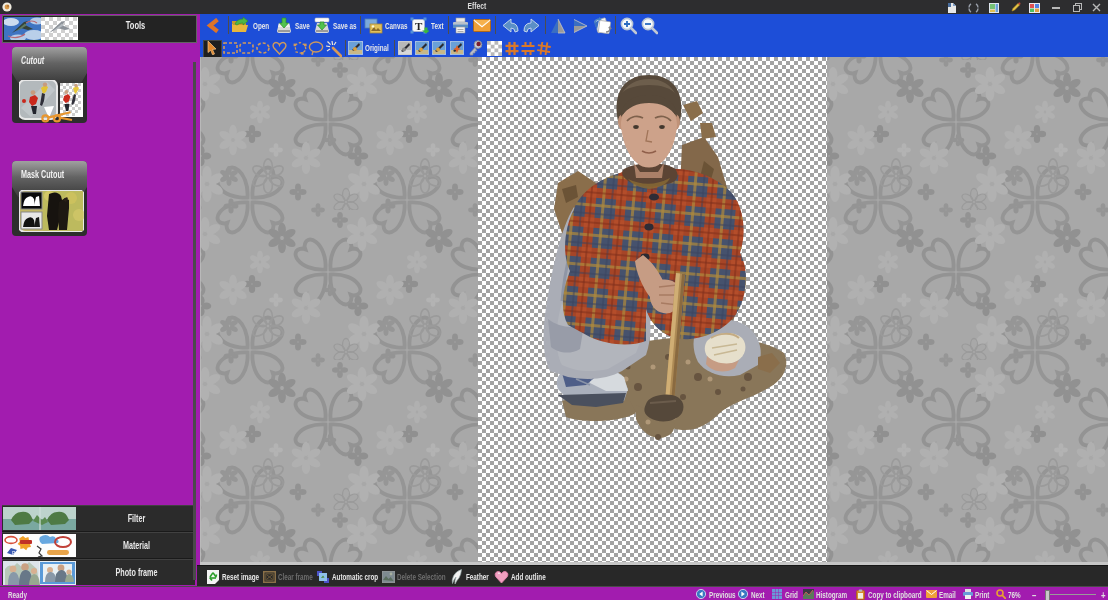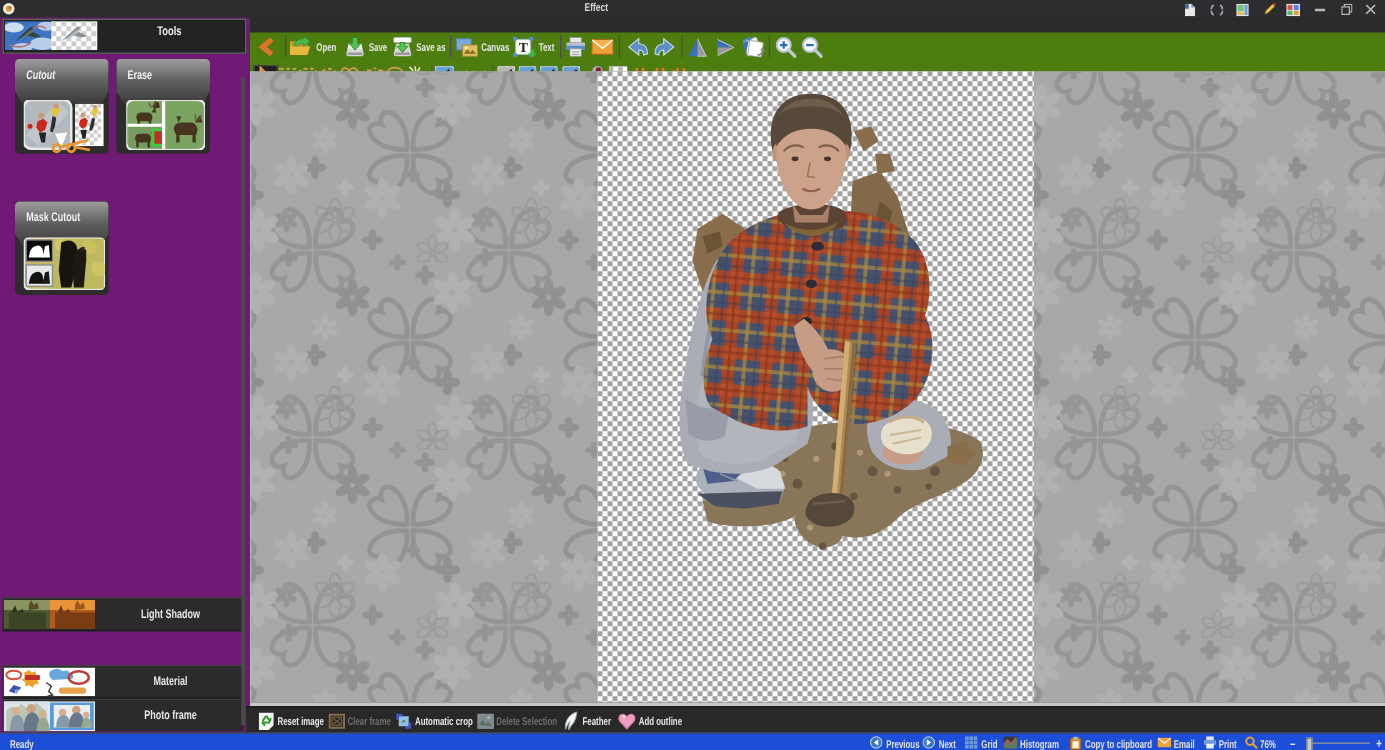--- a/index.html
+++ b/index.html
@@ -1,24 +1,24 @@
 <!DOCTYPE html>
 <html><head><meta charset="utf-8">
 <style>
 html,body{margin:0;padding:0;}
 body{width:1108px;height:600px;background:#2b2b2b;font-family:"Liberation Sans",sans-serif;position:relative;overflow:hidden;}
 .abs{position:absolute;}
 #titlebar{left:0;top:0;width:1108px;height:14px;background:#2d2d2f;}
 #titletxt{left:457px;top:1px;width:40px;text-align:center;color:#ddd;font-size:9px;font-weight:bold;transform:scaleX(0.75);}
-#sidebar{left:0;top:14px;width:200px;height:572px;background:#701a75;}
-#toolbar{left:200px;top:26px;width:908px;height:43px;background:#4d7c0f;}
+#sidebar{left:0;top:14px;width:200px;height:572px;background:#a21caf;}
+#toolbar{left:200px;top:14px;width:908px;height:43px;background:#1d4ed8;}
 #canvas{left:200px;top:57px;width:908px;height:505px;background:#a7a7a7;overflow:hidden;}
 #canvedge{left:200px;top:562px;width:908px;height:3px;background:#c6c6c6;}
 #btoolbar{left:197px;top:565px;width:911px;height:21px;background:#282828;border-top:1px solid #161616;}
-#statusbar{left:0;top:586px;width:1108px;height:14px;background:#1d4ed8;border-top:1px solid #4a4a4a;color:#e0e0e0;font-size:9px;font-weight:bold;}
+#statusbar{left:0;top:586px;width:1108px;height:14px;background:#a21caf;border-top:1px solid #4a4a4a;color:#e0e0e0;font-size:9px;font-weight:bold;}
 #statusbar span{transform:scaleX(0.7);transform-origin:0 50%;display:inline-block;}
 #checker{left:278px;top:0;width:349px;height:505px;background:conic-gradient(#fff 90deg,#a2a2a2 0 180deg,#fff 0 270deg,#a2a2a2 0);background-size:8px 8px;}
 .lbl{color:#e8e8e8;font-size:9px;font-weight:bold;white-space:nowrap;transform:scaleX(0.7);transform-origin:0 50%;}
 .dlbl{color:#6e6e6e;font-size:9px;font-weight:bold;white-space:nowrap;transform:scaleX(0.7);transform-origin:0 50%;}
 .vsep{width:1px;background:#4d4d4d;}
 
 #toolshead{left:2px;top:1px;width:193px;height:26px;background:#232323;border:1px solid #636363;}
 #toolstxt{left:76px;top:6px;width:119px;text-align:center;color:#eee;font-size:10px;font-weight:bold;transform:scaleX(0.75);}
 .card{border-radius:4px;background:#2d2d2d;}
 .cardgrad{position:absolute;left:0;top:0;right:0;height:36px;background:linear-gradient(#a0a0a0,#636363 45%,#3a3a3a 100%);clip-path:polygon(0 0,100% 0,100% 72%,92% 100%,8% 100%,0 72%);border-radius:4px 4px 0 0;}
@@ -121,43 +121,20 @@
     </svg>
     <svg class="abs" style="left:29px;top:63px" width="33" height="13" viewBox="0 0 33 13">
       <g stroke="#e8962e" stroke-width="2.2" fill="none">
         <circle cx="4.4" cy="8.4" r="3"></circle>
           <circle cx="16" cy="8.4" r="3"></circle>
         <path d="M7 7.6 L29.5 2.2 M18.6 7.6 L31 10"></path>
       </g>
     </svg>
   </div>
 
-  <div class="abs card" style="left:93px;top:33px;width:75px;height:76px;">
-    <div class="cardgrad"></div>
-      <div class="cardtitle">Erase</div>
-    <svg class="abs" style="left:8px;top:33px" width="63" height="40" viewBox="0 0 63 40">
-      <rect width="63" height="40" rx="6" fill="#7da463" stroke="#e8e8e8" stroke-width="2"></rect>
-      <rect x="1" y="1" width="61" height="38" rx="5" fill="#80a766"></rect>
-      <rect x="2" y="20" width="27" height="18" fill="#759c5e"></rect>
-      <rect x="31" y="2" width="30" height="36" fill="#7aa261"></rect>
-      <g fill="#47351f">
-        <path d="M8 14 q0 -4 4 -4 l6 0 q3 1 3 4 l-1 3 -11 0 z M9 16 l2 0 0 5 -2 0z M18 16 l2 0 0 5 -2 0z M20 10 l3 -4 1 4z"></path>
-        <path d="M21 5 l2 -4 3 1 1 4 -5 1z"></path>
-        <path d="M7 31 q0 -4 4 -4 l6 0 q3 1 3 4 l-1 3 -11 0 z M8 33 l2 0 0 5 -2 0z M17 33 l2 0 0 5 -2 0z M19 27 l3 -4 1 4z"></path>
-        <path d="M38 24 q0 -6 6 -6 l9 0 q4 2 4 6 l-1 4 -16 0 z M40 27 l2.6 0 0 7 -2.6 0z M53 27 l2.6 0 0 7 -2.6 0z M55 18 l4 -6 2 6z M42 18 l-2 -5 4 0z"></path>
-      </g>
-      <g stroke="#6b5336" stroke-width="1" fill="none">
-          <path d="M20 6 l-2 -4 M23 5 l0 -4 M56 17 l-1 -6 M58 17 l2 -5"></path>
-        </g>
-      <rect x="20" y="23" width="9" height="14" fill="#35d03a"></rect>
-        <rect x="22.5" y="25" width="6" height="10" fill="#c03028"></rect>
-      <rect x="28.6" y="1" width="2.6" height="38" fill="#fff"></rect>
-        <rect x="1" y="19" width="28" height="2.4" fill="#fff"></rect>
-    </svg>
-  </div>
 
   <div class="abs card" style="left:12px;top:115px;width:75px;height:75px;margin-top:32px;">
     <div class="cardgrad"></div>
       <div class="cardtitle">Mask Cutout</div>
     <svg class="abs" style="left:7px;top:29px" width="65" height="42" viewBox="0 0 65 42">
       <rect width="65" height="42" rx="6" fill="#c3b867" stroke="#e8e8e8" stroke-width="2"></rect>
       <rect x="24" y="1" width="40" height="40" fill="#bdba5e"></rect>
       <circle cx="30" cy="6" r="5" fill="#d8cc6a" opacity=".8"></circle>
         <circle cx="52" cy="8" r="6" fill="#cfc35e" opacity=".8"></circle>
         <circle cx="60" cy="25" r="6" fill="#d4c96a" opacity=".7"></circle>
@@ -166,34 +143,30 @@
       <path d="M44 10 q3 -4 5 -2 l-2 4 z" fill="#2a2118"></path>
       <rect x="2" y="2" width="21" height="17" fill="#0a0a0a" stroke="#888" stroke-width="1"></rect>
       <path d="M4 16 q1 -8 5 -9 q4 -2 6 2 l1 7 z" fill="#fff"></path>
         <path d="M15 16 l2 -9 3 -1 1 10 z" fill="#fff"></path>
       <rect x="2" y="22" width="21" height="17" fill="#e8e8e8" stroke="#888" stroke-width="1"></rect>
       <path d="M4 37 q1 -8 5 -9 q4 -2 6 2 l1 7 z" fill="#111"></path>
         <path d="M15 37 l2 -9 3 -1 1 10 z" fill="#161616"></path>
     </svg>
   </div>
 
-  <div class="abs row" style="top:464px;height:25px;">
+  <div class="abs row" style="top:491px;height:25px;">
     <svg class="abs" style="left:1px;top:1px" width="73" height="23" viewBox="0 0 73 23">
-      <rect width="37" height="23" fill="#4e5a33"></rect>
-      <rect x="0" y="0" width="37" height="8" fill="#8a9460"></rect>
-      <path d="M6 10 l3 -6 2 6 4 -3 2 5 z" fill="#2e3520"></path>
-        <rect x="4" y="10" width="30" height="13" fill="#3c4426"></rect>
-      <path d="M20 4 l2 -4 2 4 3 -2 1 5 -8 1 z" fill="#5a4a26"></path>
-      <rect x="37" width="36" height="23" fill="#b05a1e"></rect>
-      <rect x="37" y="0" width="36" height="8" fill="#e8953a"></rect>
-      <path d="M43 10 l3 -6 2 6 4 -3 2 5 z" fill="#6e3812"></path>
-        <rect x="41" y="10" width="32" height="13" fill="#7a3c12"></rect>
-      <path d="M57 4 l2 -4 2 4 3 -2 1 5 -8 1 z" fill="#9a5a1a"></path>
-    </svg>
-    <div class="rowlbl">Light Shadow</div>
+      <rect width="73" height="23" fill="#bcd3cc"></rect>
+      <rect y="12" width="73" height="11" fill="#7aa8a0"></rect>
+      <path d="M8 13 q4 -8 10 -8 q7 -1 10 4 l2 4 -4 4 -14 1 z" fill="#4e7a44"></path>
+      <path d="M30 14 l4 -6 5 5 3 -3 3 5 -6 3 z" fill="#5a8a50"></path>
+      <path d="M44 13 q4 -8 10 -8 q7 -1 10 4 l2 4 -4 4 -14 1 z" fill="#4e7a44"></path>
+      <rect x="36" y="0" width="2" height="23" fill="#cfe0da" opacity=".6"></rect>
+    </svg>
+    <div class="rowlbl">Filter</div>
   </div>
   <div class="abs row" style="top:545px;height:25px;border-bottom:none;">
     <svg class="abs" style="left:1px;top:1px" width="73" height="24" viewBox="0 0 73 24">
       <rect width="73" height="24" fill="#e8eef2"></rect>
       <rect x="0" y="0" width="36" height="24" fill="#dce4ea"></rect>
       <path d="M2 8 q4 -6 8 -2 l4 -4 6 5 6 -6 8 7 2 16 -34 0z" fill="#b8c8b8"></path>
       <circle cx="10" cy="8" r="3.4" fill="#d8b090"></circle>
         <path d="M5 24 q0 -12 5 -13 q6 -1 7 13z" fill="#8898a8"></path>
       <circle cx="22" cy="6" r="3.8" fill="#caa183"></circle>
         <path d="M16 24 q0 -14 6 -15 q7 -1 8 15z" fill="#687888"></path>

